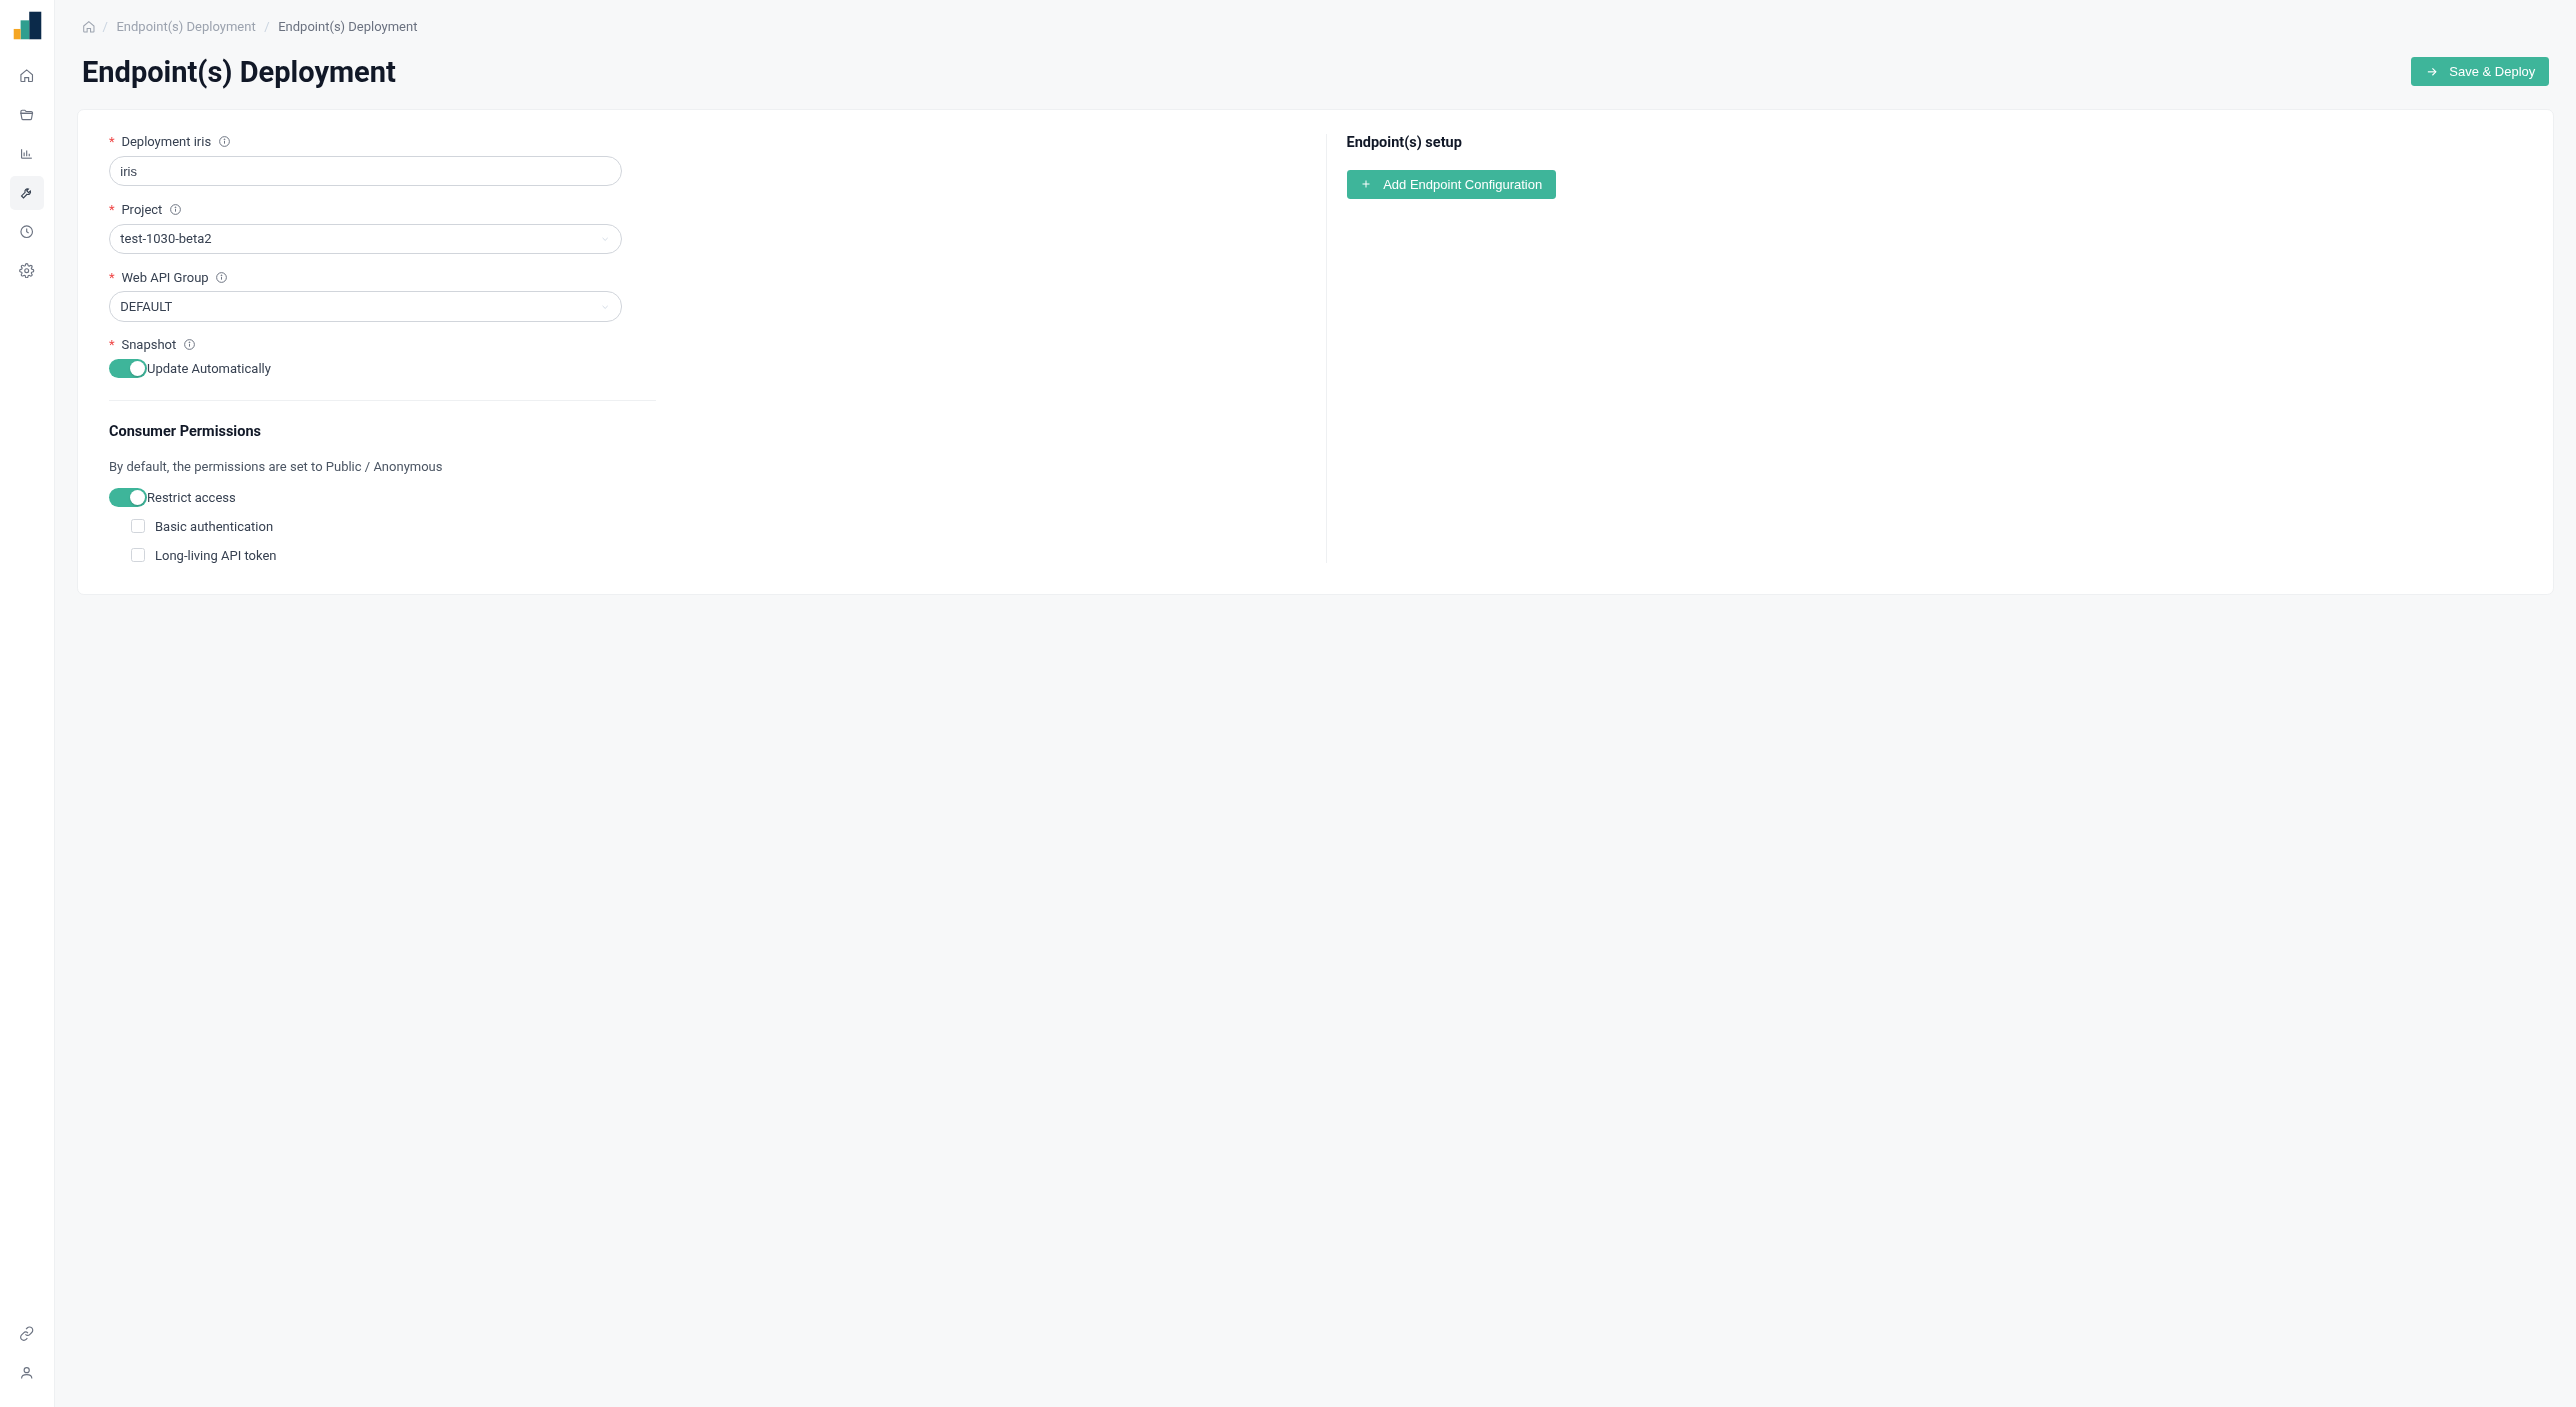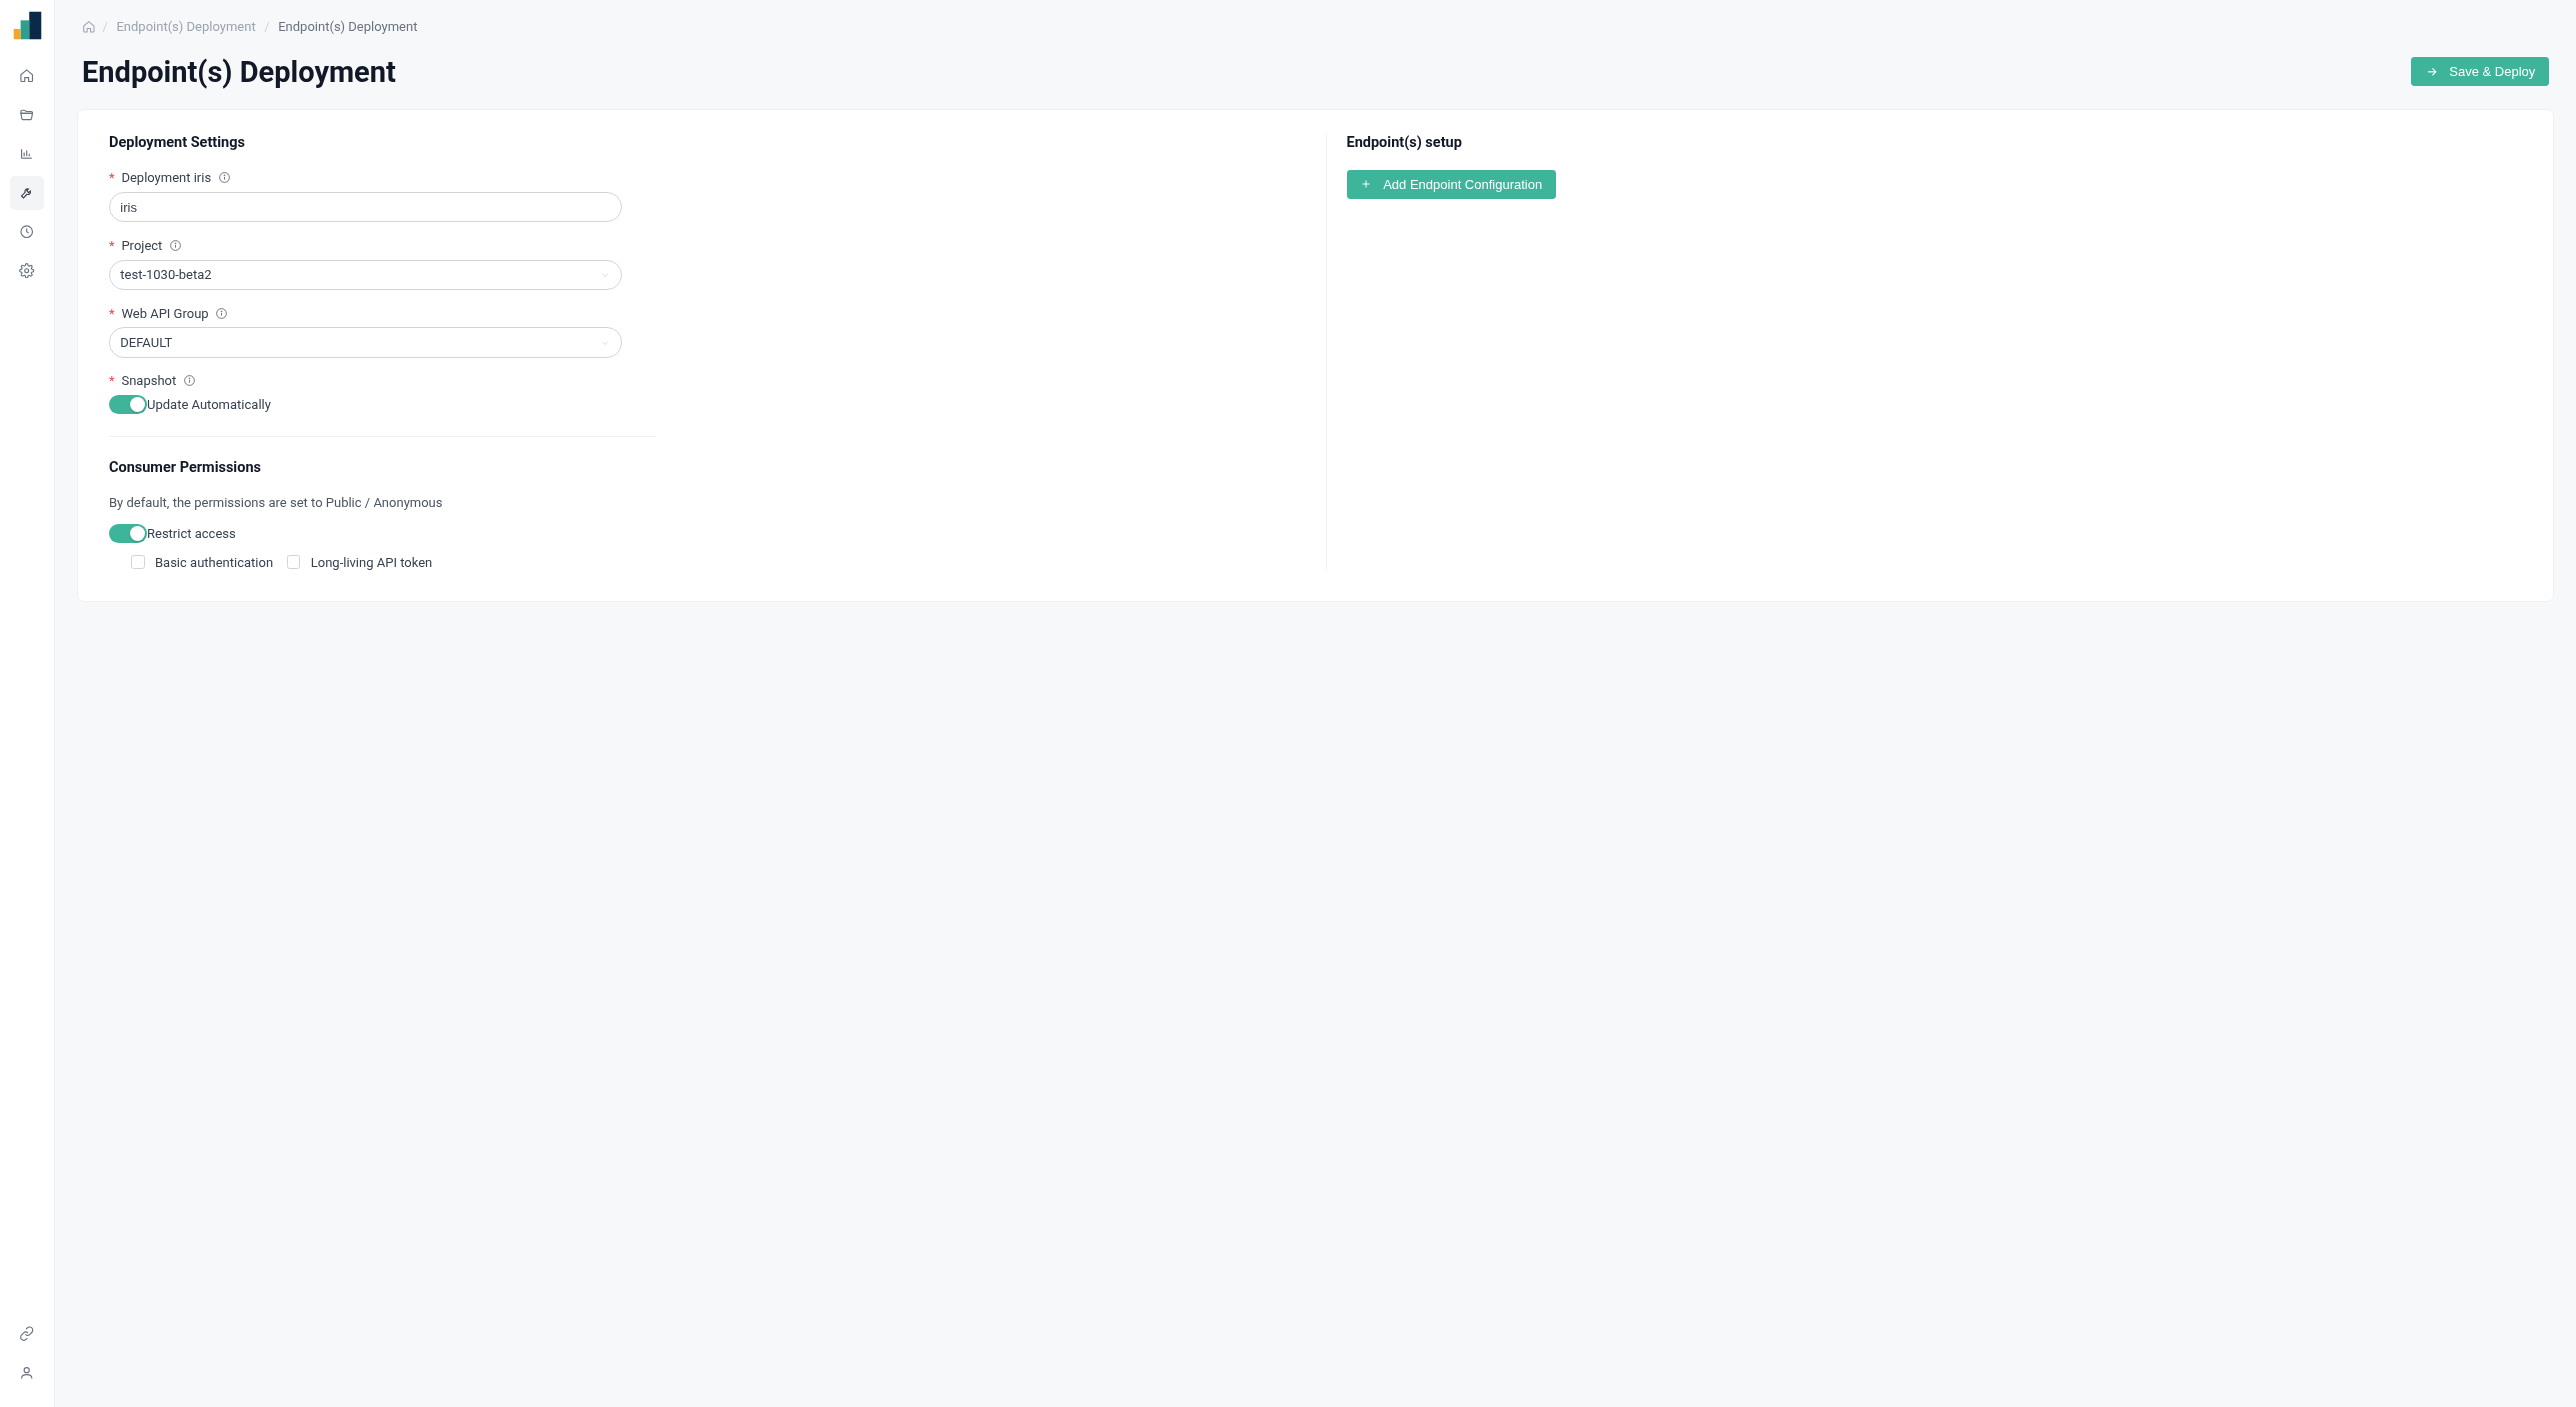--- a/index.html
+++ b/index.html
@@ -89,21 +89,21 @@
   .toggle-row { display:flex; align-items:center; gap:0; font-size:13px; color:#374151;}
   .toggle {
     width:38px; height:19px; border-radius:9.4px; background:#3eb59a; position:relative; cursor:pointer;
   }
   .toggle .knob {
     width:15.4px; height:15.4px; border-radius:50%; background:#fff; position:absolute; top:1.7px; right:1.7px;
     box-shadow:0 0.9px 1.7px rgba(0,0,0,0.2);
   }
   .divider { border:none; border-top:0.9px solid #eef0f2; margin:22px 0; max-width:547px;}
   .subtext { color:#4b5563; font-size:13px; margin-bottom:13.7px;}
-  .checkbox-list { margin-top: 12px; padding-left:22px; display:flex; flex-direction:row; gap:13.7px;}
+  .checkbox-list { margin-top: 12px; padding-left:22px; display:flex; flex-direction:column; gap:13.7px;}
   .checkbox-row { display:flex; align-items:center; gap:10.3px; color:#374151; font-size:13px;}
   .checkbox {
     width:13.7px; height:13.7px; border:0.9px solid #d1d5db; border-radius:2.6px; background:#fff; cursor:pointer;
   }
   svg { display:block; }
 </style>
 </head>
 <body>
 
 <div class="app">
@@ -194,21 +194,20 @@
               <path d="M5 12h14"></path>
               <path d="M13 6l6 6-6 6"></path>
             </svg>
         </span>
         <span>Save &amp; Deploy</span>
       </button>
     </div>
 
     <div class="card">
       <div class="col left">
-        <div class="section-title">Deployment Settings</div>
 
         <div class="form-field">
           <div class="field-label">
             <span class="req">*</span>
             <span>Deployment iris</span>
             <span class="info-icon">
               <svg width="13" height="13" viewBox="0 0 24 24" fill="none" stroke="currentColor" stroke-width="1.8">
                   <circle cx="12" cy="12" r="9"></circle>
                   <path d="M12 11v5"></path>
                   <circle cx="12" cy="8" r="0.8" fill="currentColor"></circle>

